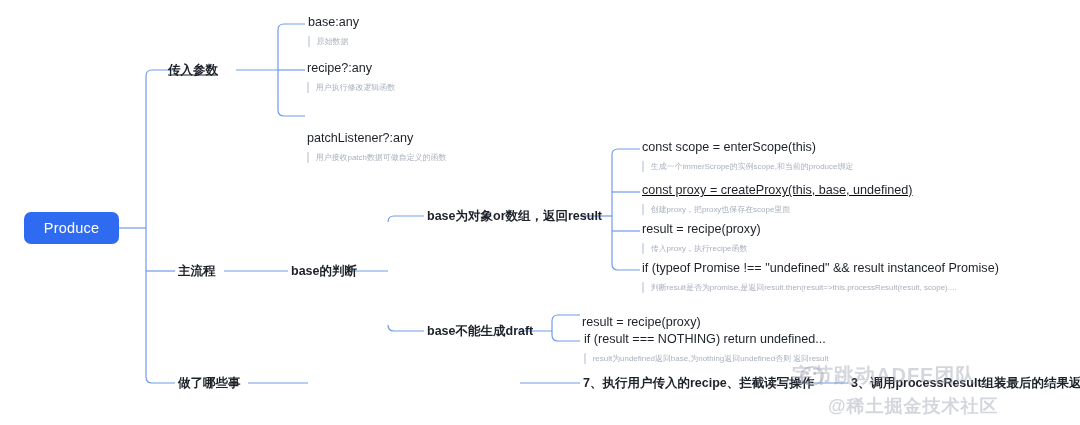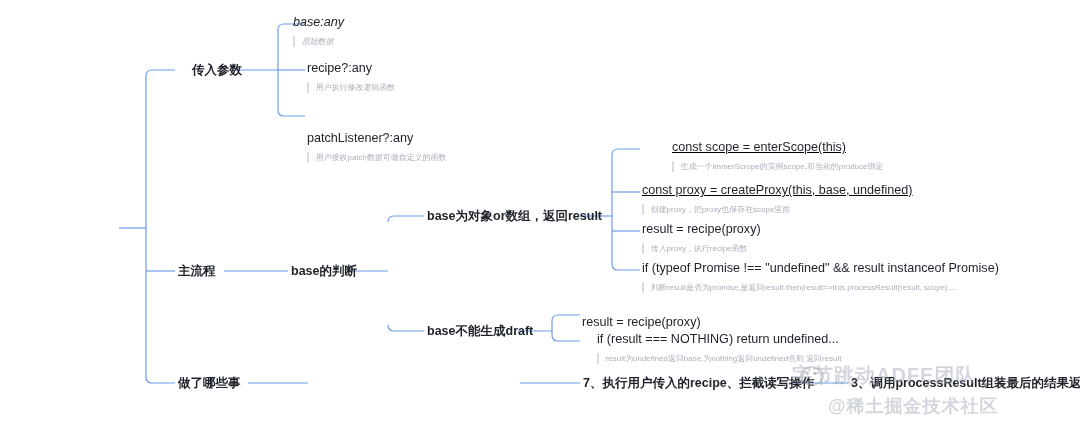--- a/index.html
+++ b/index.html
@@ -100,24 +100,27 @@
       <path d="M518 331 H552"></path>
       <path d="M552 321 Q552 315 558 315 H580"></path>
       <path d="M552 321 V335 Q552 341 558 341 H580"></path>
 
       <path d="M248 383 H308"></path>
       <path d="M520 383 H580"></path>
       <path d="M789 383 H848"></path>
     </g>
   </svg>
 
+  <div class="node root">
+    <span>Produce</span>
+  </div>
 
-  <div class="node lbl" style="left:192px;top:70px;">传入参数</div>
+  <div class="node lbl" style="left:168px;top:70px;text-decoration:underline;">传入参数</div>
 
-  <div class="node leaf" style="left:293px;top:31px;font-style:italic;">
+  <div class="node leaf" style="left:308px;top:31px;">
     <div class="title">base:any</div>
     <div class="note">原始数据</div>
   </div>
 
   <div class="node leaf" style="left:307px;top:77px;">
     <div class="title">recipe?:any</div>
     <div class="note">用户执行修改逻辑函数</div>
   </div>
 
   <div class="node leaf" style="left:307px;top:123px;margin-top:24px;">
@@ -126,21 +129,21 @@
   </div>
 
   <div class="node lbl" style="left:178px;top:271px;">主流程</div>
 
   <div class="node lbl" style="left:291px;top:271px;">base的判断</div>
 
   <div class="node lbl" style="left:427px;top:216px;">base为对象or数组，返回result</div>
 
   <div class="node lbl" style="left:427px;top:331px;">base不能生成draft</div>
 
-  <div class="node leaf" style="left:672px;top:156px;text-decoration:underline;">
+  <div class="node leaf" style="left:642px;top:156px;">
     <div class="title">const scope = enterScope(this)</div>
     <div class="note">生成一个immerScrope的实例scope,和当前的produce绑定</div>
   </div>
 
   <div class="node leaf" style="left:642px;top:199px;text-decoration:underline;">
     <div class="title">const proxy = createProxy(this, base, undefined)</div>
     <div class="note">创建proxy，把proxy也保存在scope里面</div>
   </div>
 
   <div class="node leaf" style="left:642px;top:238px;">
@@ -150,21 +153,21 @@
 
   <div class="node leaf" style="left:642px;top:277px;">
     <div class="title">if (typeof Promise !== "undefined" &amp;&amp; result instanceof Promise)</div>
     <div class="note">判断result是否为promise,是返回result.then(result=&gt;this.processResult(result, scope)....</div>
   </div>
 
   <div class="node leaf" style="left:582px;top:322px;">
     <div class="title">result = recipe(proxy)</div>
   </div>
 
-  <div class="node leaf" style="left:597px;top:348px;">
+  <div class="node leaf" style="left:584px;top:348px;">
     <div class="title">if (result === NOTHING) return undefined...</div>
     <div class="note">result为undefined返回base,为nothing返回undefined否则 返回result</div>
   </div>
 
   <div class="node lbl" style="left:178px;top:383px;">做了哪些事</div>
 
 
   <div class="node lbl" style="left:583px;top:383px;">7、执行用户传入的recipe、拦截读写操作</div>
 
   <div class="node lbl" style="left:851px;top:383px;">3、调用processResult组装最后的结果返回</div>

